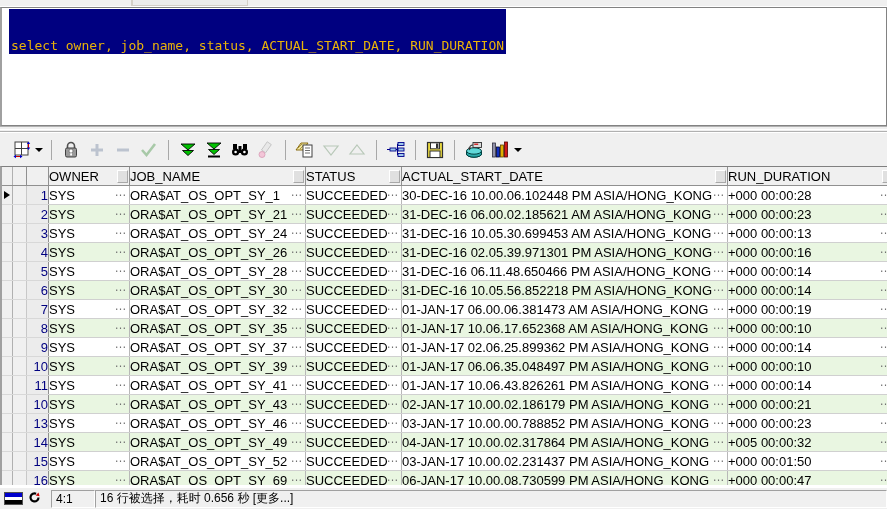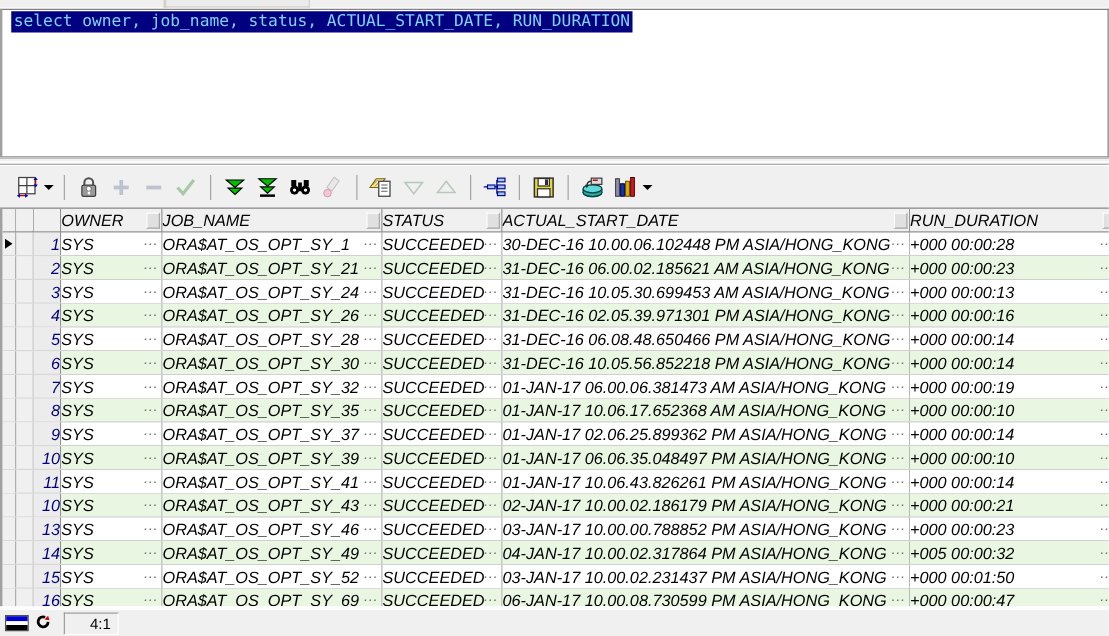--- a/index.html
+++ b/index.html
@@ -61,25 +61,26 @@
   .sql-block {
     position: absolute;
     left: 7px; top: 1px;
     background: #000080;
     padding: 0;
   }
   .sql-line {
     font-family: "DejaVu Sans Mono", "Liberation Mono", monospace;
     font-size: 13px;
     line-height: 17px;
-    color: #7dd3fc;
+    color: #eab308;
     background: #000080;
     white-space: pre;
     padding: 0 2px 0 2px;
     height: 17px;
+    margin-top: 28px;
   }
   .sql-caret {
     display: inline-block;
     width: 1px;
     height: 14px;
     background: #ffff00;
     vertical-align: -2px;
     margin-left: 0px;
   }
   .editor-bottomline {
@@ -145,21 +146,20 @@
   
   .grid-wrap {
     position: absolute;
     left: 0; top: 166px;
     width: 887px; height: 319px;
     background: #ffffff;
     border-top: 1px solid #808080;
     border-left: 2px solid #a0a0a0;
     box-sizing: border-box;
     overflow: hidden;
-    font-style: italic;
   }
   table.grid {
     border-collapse: collapse;
     table-layout: fixed;
     width: 885px;
     font-family: "Liberation Sans", sans-serif;
     font-size: 13px;
   }
   table.grid th, table.grid td {
     padding: 0;
@@ -277,21 +277,21 @@
   }
   .sb-cell {
     height: 18px;
     display: flex;
     align-items: center;
     border-left: 1px solid #a0a0a0;
     border-top: 1px solid #a0a0a0;
     border-right: 1px solid #ffffff;
     border-bottom: 1px solid #ffffff;
     box-sizing: border-box;
-    padding: 0 20px;
+    padding: 0 4px;
     margin: 0;
   }
   .sb-icons {
     width: 47px;
     display: flex;
     align-items: center;
     gap: 5px;
     padding-left: 4px;
     height: 18px;
   }
@@ -554,21 +554,21 @@
           <td class="cell c-date"><span>31-DEC-16 02.05.39.971301 PM ASIA/HONG_KONG</span><span class="ell">…</span></td>
           <td class="cell c-dur"><span>+000 00:00:16</span><span class="ell">…</span></td>
         </tr>
         <tr class="even">
           <td class="gut-mark"></td>
           <td class="gut-pad"></td>
           <td class="gut-num">5</td>
           <td class="cell c-owner"><span>SYS</span><span class="ell">…</span></td>
           <td class="cell c-job"><span>ORA$AT_OS_OPT_SY_28</span><span class="ell">…</span></td>
           <td class="cell c-status"><span>SUCCEEDED</span><span class="ell">…</span></td>
-          <td class="cell c-date"><span>31-DEC-16 06.08.48.650466 PM ASIA/HONG_KONG</span><span class="ell">…</span></td>
+          <td class="cell c-date"><span>31-DEC-16 06.11.48.650466 PM ASIA/HONG_KONG</span><span class="ell">…</span></td>
           <td class="cell c-dur"><span>+000 00:00:14</span><span class="ell">…</span></td>
         </tr>
         <tr class="odd">
           <td class="gut-mark"></td>
           <td class="gut-pad"></td>
           <td class="gut-num">6</td>
           <td class="cell c-owner"><span>SYS</span><span class="ell">…</span></td>
           <td class="cell c-job"><span>ORA$AT_OS_OPT_SY_30</span><span class="ell">…</span></td>
           <td class="cell c-status"><span>SUCCEEDED</span><span class="ell">…</span></td>
           <td class="cell c-date"><span>31-DEC-16 10.05.56.852218 PM ASIA/HONG_KONG</span><span class="ell">…</span></td>
@@ -687,13 +687,14 @@
         <i class="f3"></i>
     </span>
     <span>
       <svg width="13" height="13" viewBox="0 0 13 13">
         <path d="M10.5 6.5 a4 4 0 1 1 -2.4 -3.7" fill="none" stroke="#000000" stroke-width="2.2"></path>
         <polygon points="10.5,1.5 11.6,5.2 7.6,4.6" fill="#cc0000"></polygon>
       </svg>
     </span>
   </div>
   <div class="sb-cell sb-pos">4:1</div>
+  <div class="sb-cell sb-msg">16 行被选择，耗时 0.656 秒 [更多...]</div>
 </div>
 
 </body></html>

